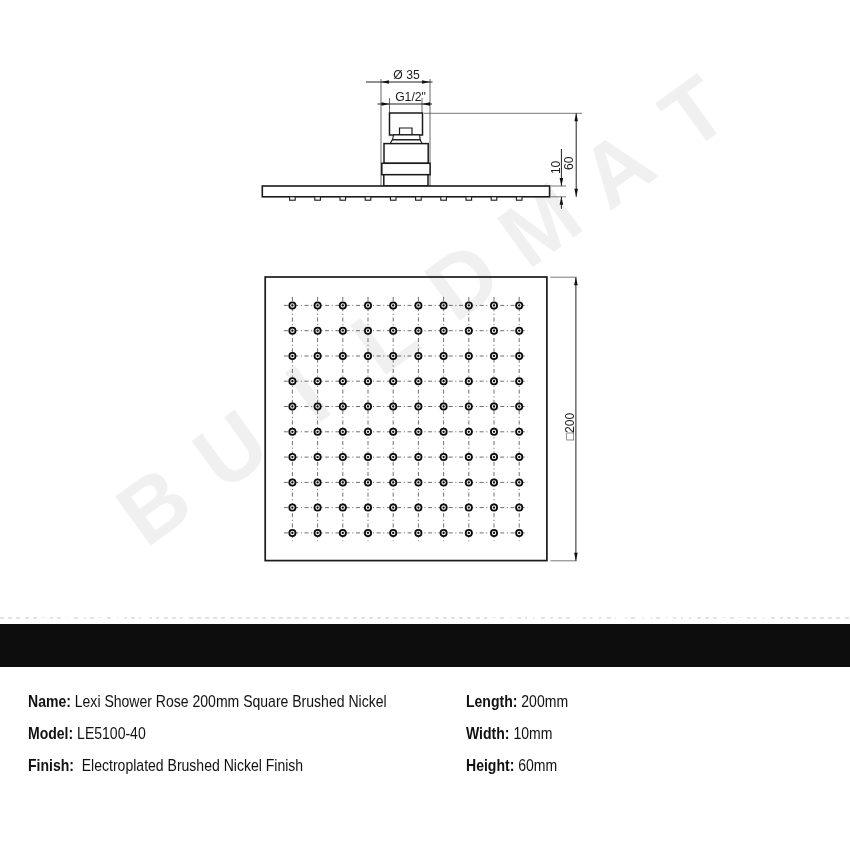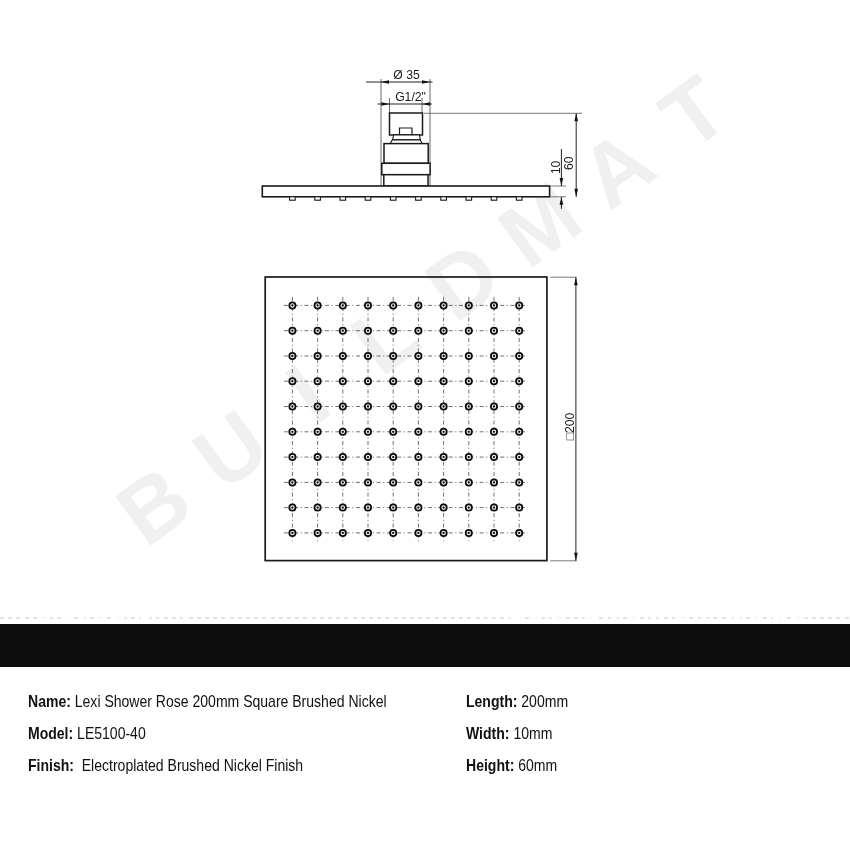--- a/index.html
+++ b/index.html
@@ -345,21 +345,21 @@
 
   <text x="574.3" y="426.5" font-size="12.2" fill="#1a1a1a" stroke="none" text-anchor="middle" transform="rotate(-90 574.3 426.5)">□200</text>
 </svg>
 
 <div class="barline"></div>
 
 <div class="bar"></div>
 
 <div class="bartxt" style="left:28px;letter-spacing:7.2px;">BUILDMAT</div>
 
-<div class="bartxt" style="left:477px;letter-spacing:7.0px;">ROSE SHOWER ROSE</div>
+<div class="bartxt" style="left:477px;letter-spacing:7.0px;">LEXI SHOWER LEXI</div>
 
 <div class="spec" style="left:28px;top:692.5px;"><b>Name:</b> Lexi Shower Rose 200mm Square Brushed Nickel</div>
 
 <div class="spec" style="left:28px;top:725px;"><b>Model:</b> LE5100-40</div>
 
 <div class="spec" style="left:28px;top:757px;"><b>Finish:</b>&nbsp; Electroplated Brushed Nickel Finish</div>
 
 <div class="spec" style="left:466px;top:692.5px;"><b>Length:</b> 200mm</div>
 
 <div class="spec" style="left:466px;top:725px;"><b>Width:</b> 10mm</div>

